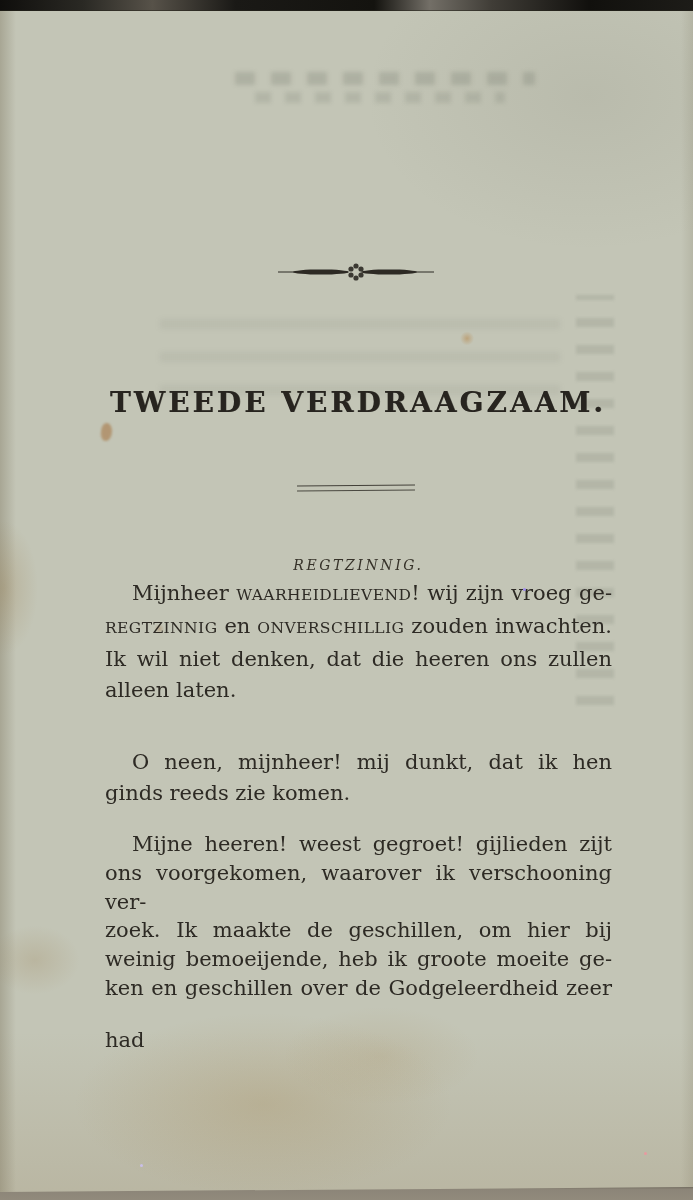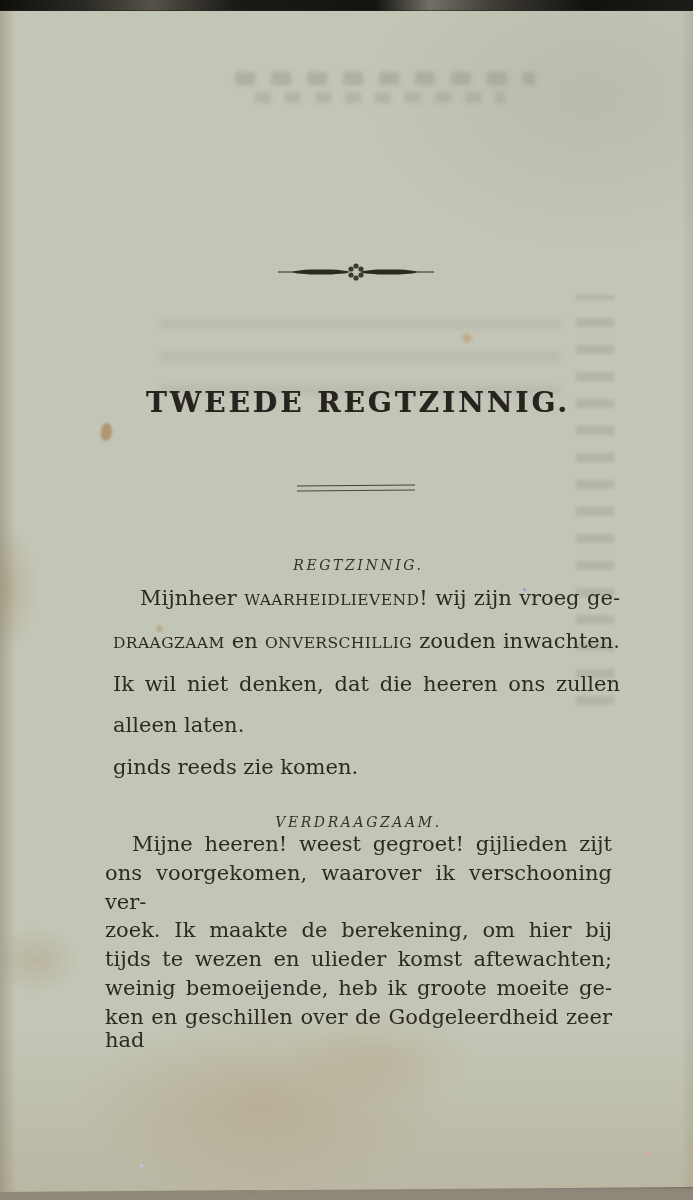--- a/index.html
+++ b/index.html
@@ -55,21 +55,21 @@
   .double-rule {
     position:absolute; left:297px; top:485px; width:118px; height:4px;
     border-top:1.6px solid rgba(45,42,36,0.85); border-bottom:1.6px solid rgba(45,42,36,0.8);
     transform:rotate(-0.5deg);
   }
   .speaker {
     position:absolute; left:105px; width:507px; text-align:center;
     font-size:14px; letter-spacing:2.6px; color:#363229;font-style:italic;
   }
   .para { position:absolute; left:105px; width:507px; font-size:21px; }
-  .p12 { line-height:41px;margin-left:8px; }
+  .p12 { line-height:31px; }
   .p3  { line-height:28.8px; }
   .line { text-align:justify; text-align-last:justify; }
   .line.first { text-indent:27px; }
   .line.last  { text-align-last:left; }
   .sc { font-size:0.74em; letter-spacing:0.4px; }
   .catchword-row {
     position:absolute; left:105px; top:1028px; width:507px;
     font-size:21px; padding-right:6px; box-sizing:border-box;
   }
 </style>
@@ -94,44 +94,43 @@
       <circle cx="80" cy="8" r="2.6"></circle>
       <circle cx="85" cy="11" r="2.6"></circle>
       <circle cx="85" cy="17" r="2.6"></circle>
       <circle cx="80" cy="20" r="2.6"></circle>
       <circle cx="75" cy="17" r="2.6"></circle>
       <circle cx="75" cy="11" r="2.6"></circle>
       <circle cx="80" cy="14" r="2.4" fill="#c3c5b6"></circle>
     </g>
   </svg>
 
-  <div class="heading">TWEEDE REGTZINNIG.</div>
+  <div class="heading">TWEEDE VERDRAAGZAAM.</div>
 
   <div class="rust-smudge"></div>
 
   <div class="double-rule"></div>
 
   <div class="speaker" style="top:557px">REGTZINNIG.</div>
   <div class="para p12" style="top:578px">
     <div class="line first">Mijnheer <span class="sc">WAARHEIDLIEVEND</span>! wij zijn vroeg ge-</div>
-    <div class="line"><span class="sc">DRAAGZAAM</span> en <span class="sc">ONVERSCHILLIG</span> zouden inwachten.</div>
+    <div class="line"><span class="sc">REGTZINNIG</span> en <span class="sc">ONVERSCHILLIG</span> zouden inwachten.</div>
     <div class="line">Ik wil niet denken, dat die heeren ons zullen</div>
     <div class="line last">alleen laten.</div>
   </div>
 
   <div class="para p12" style="top:747px">
+    <div class="line first">O neen, mijnheer! mij dunkt, dat ik hen</div>
     <div class="line last">ginds reeds zie komen.</div>
   </div>
 
-  <div class="speaker" style="top:814px">VERDRAAGZAAM.</div>
   <div class="para p3" style="top:830px">
     <div class="line first">Mijne heeren! weest gegroet! gijlieden zijt</div>
     <div class="line">ons voorgekomen, waarover ik verschooning ver-</div>
-    <div class="line">zoek.  Ik maakte de berekening, om hier bij</div>
-    <div class="line">tijds te wezen en ulieder komst aftewachten;</div>
+    <div class="line">zoek.  Ik maakte de geschillen, om hier bij</div>
     <div class="line">weinig bemoeijende, heb ik groote moeite ge-</div>
     <div class="line">ken en geschillen over de Godgeleerdheid zeer</div>
   </div>
 
   <div class="catchword-row">had</div>
 
   <div class="speck speck1"></div>
   <div class="speck speck2"></div>
   <div class="speck speck3"></div>
 

